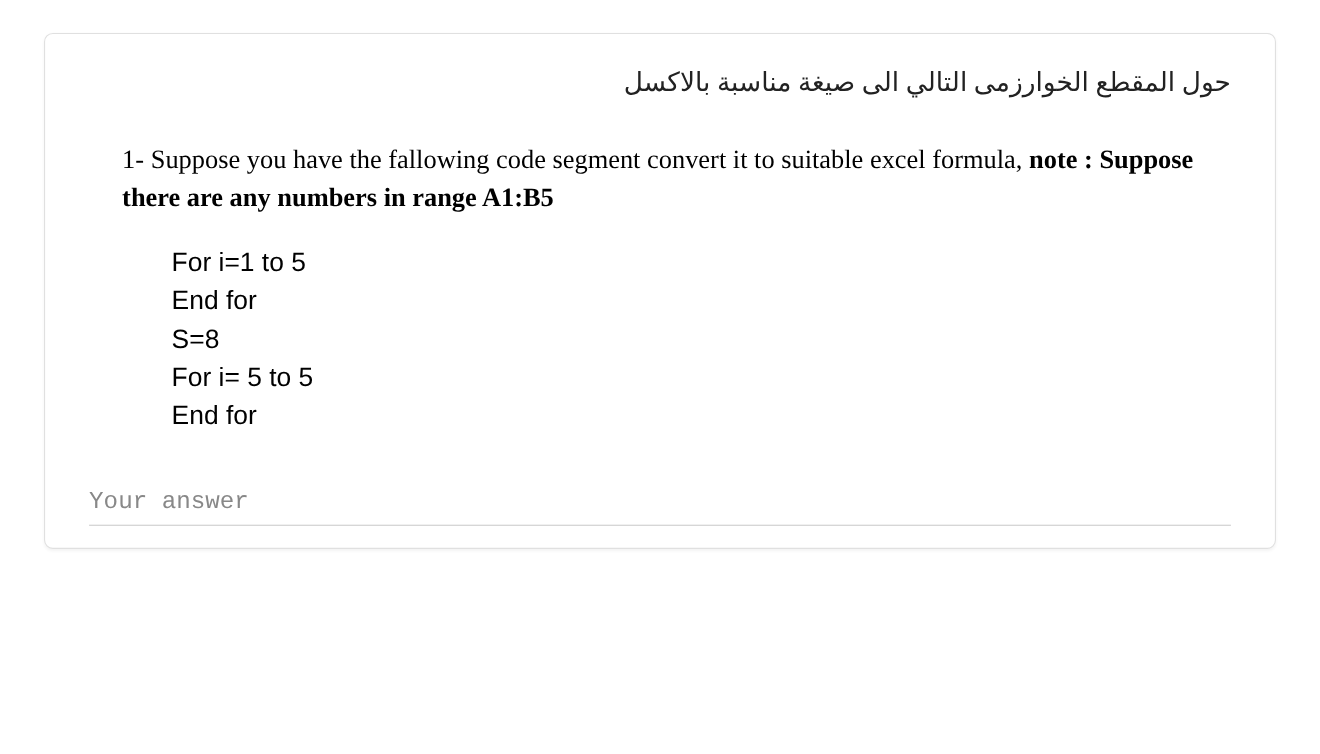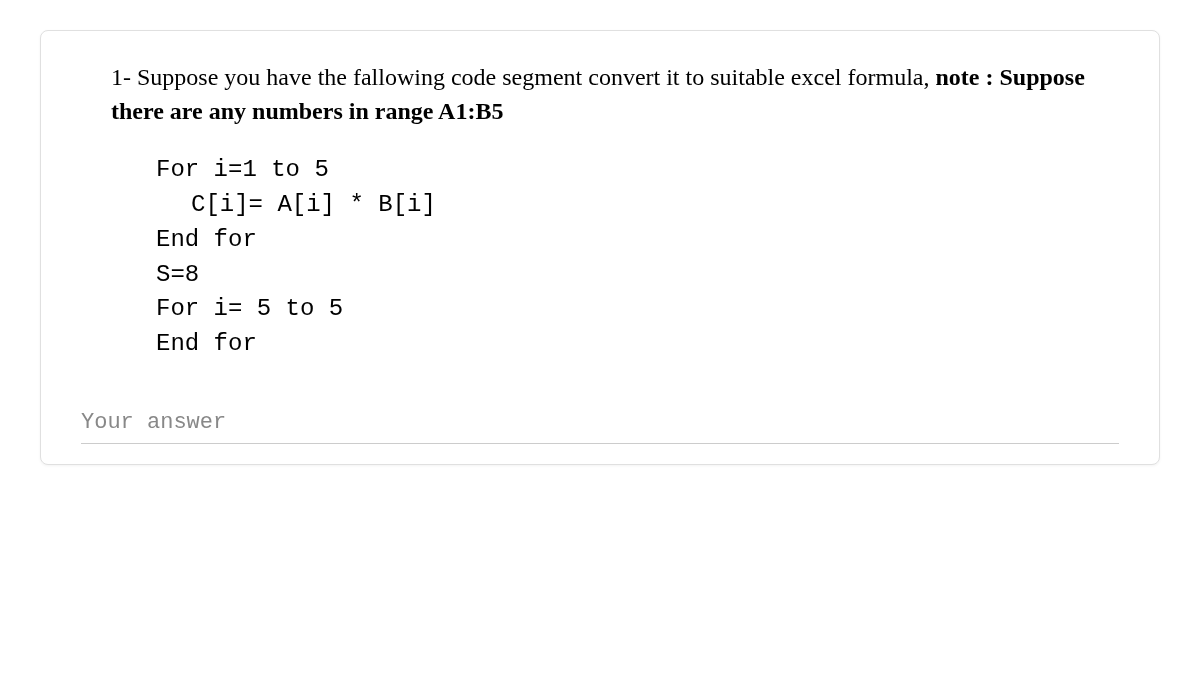--- a/index.html
+++ b/index.html
@@ -41,21 +41,21 @@
       display: inline;
     }
     .question-text {
       display: inline;
       margin-top: 26px;
     }
     .bold {
       font-weight: bold;
     }
     .code-block {
-      font-family: Liberation Mono, monospace;
+      font-family: Liberation Sans, sans-serif;
       font-size: 24px;
       color: #000;
       padding-left: 75px;
       line-height: 1.45;
       margin-bottom: 40px;
     }
     .code-line {
       display: block;
     }
     .indent {
@@ -72,29 +72,29 @@
       font-family: Liberation Mono, monospace;
     }
     .answer-input::placeholder {
       color: #888;
     }
   </style>
 </head>
 <body>
 
 <div class="container">
+  <div class="arabic-title">حول المقطع الخوارزمى التالي الى صيغة مناسبة بالاكسل</div>
 
   <div class="question">
     <span class="question-num">1-</span>
     <span class="question-text">Suppose you have the fallowing code segment convert it to suitable excel formula, </span><span class="bold question-text">note : Suppose there are any numbers in   range A1:B5</span>
   </div>
 
   <div class="code-block">
     <span class="code-line">For i=1 to 5</span>
-    <span class="code-line indent">C[i]= A[i] * B[i]</span>
     <span class="code-line">End for</span>
     <span class="code-line">S=8</span>
     <span class="code-line">For i= 5 to  5</span>
     <span class="code-line">End for</span>
   </div>
 
   <input type="text" class="answer-input" placeholder="Your answer" style="">
 </div>
 
 </body></html>

